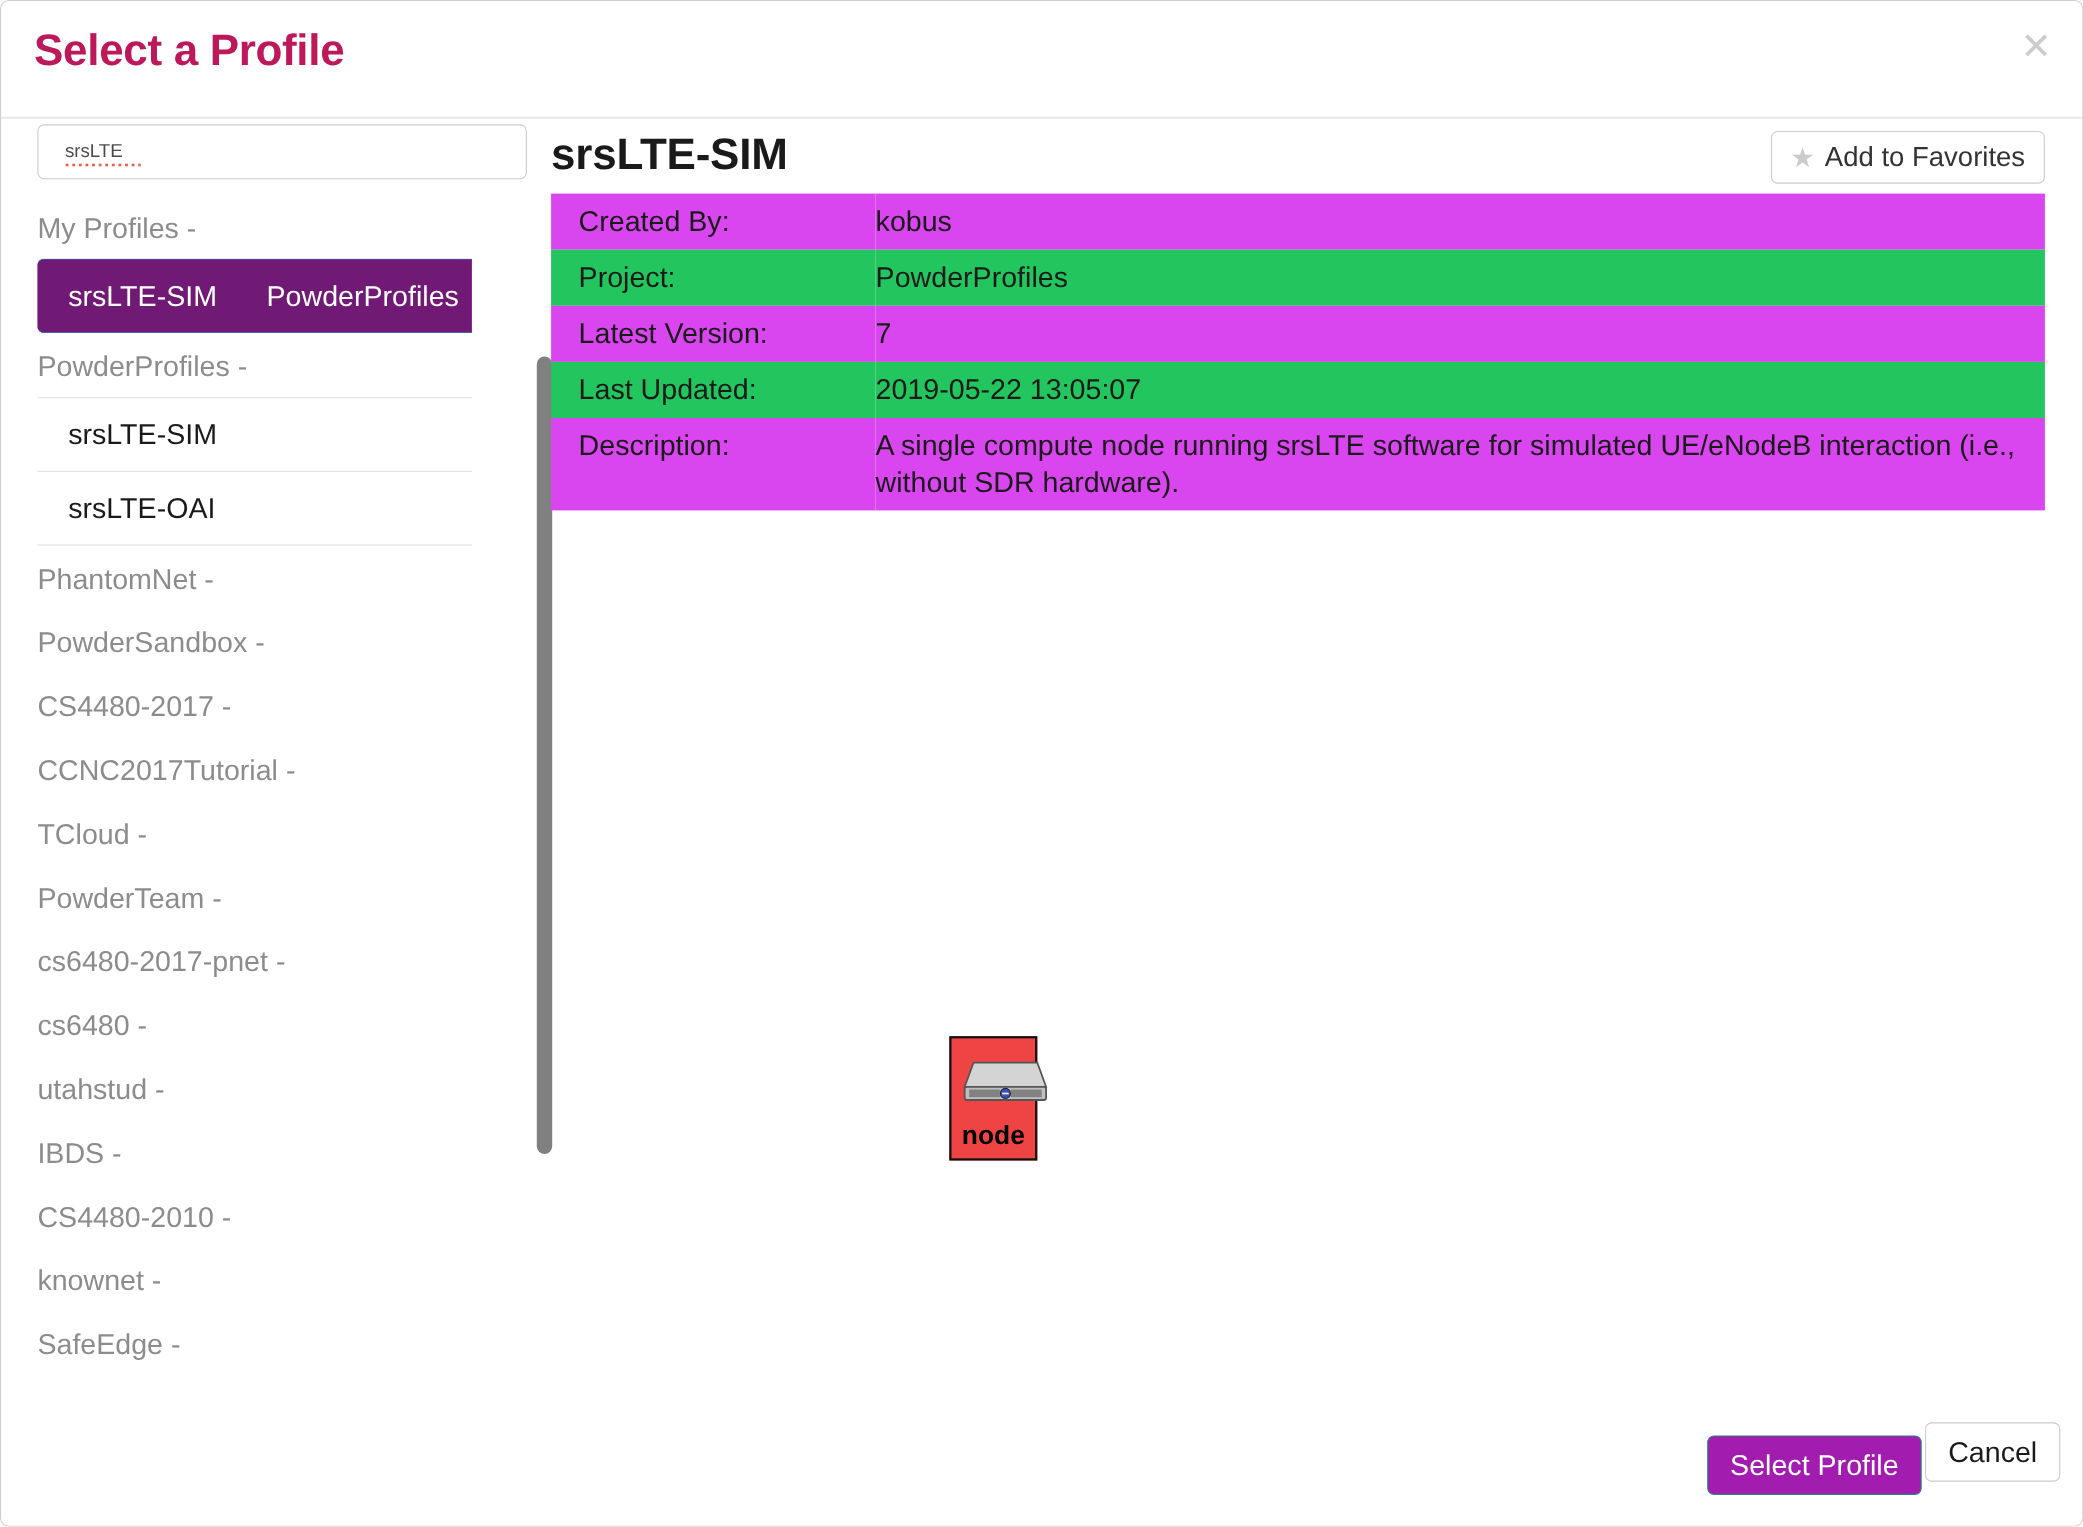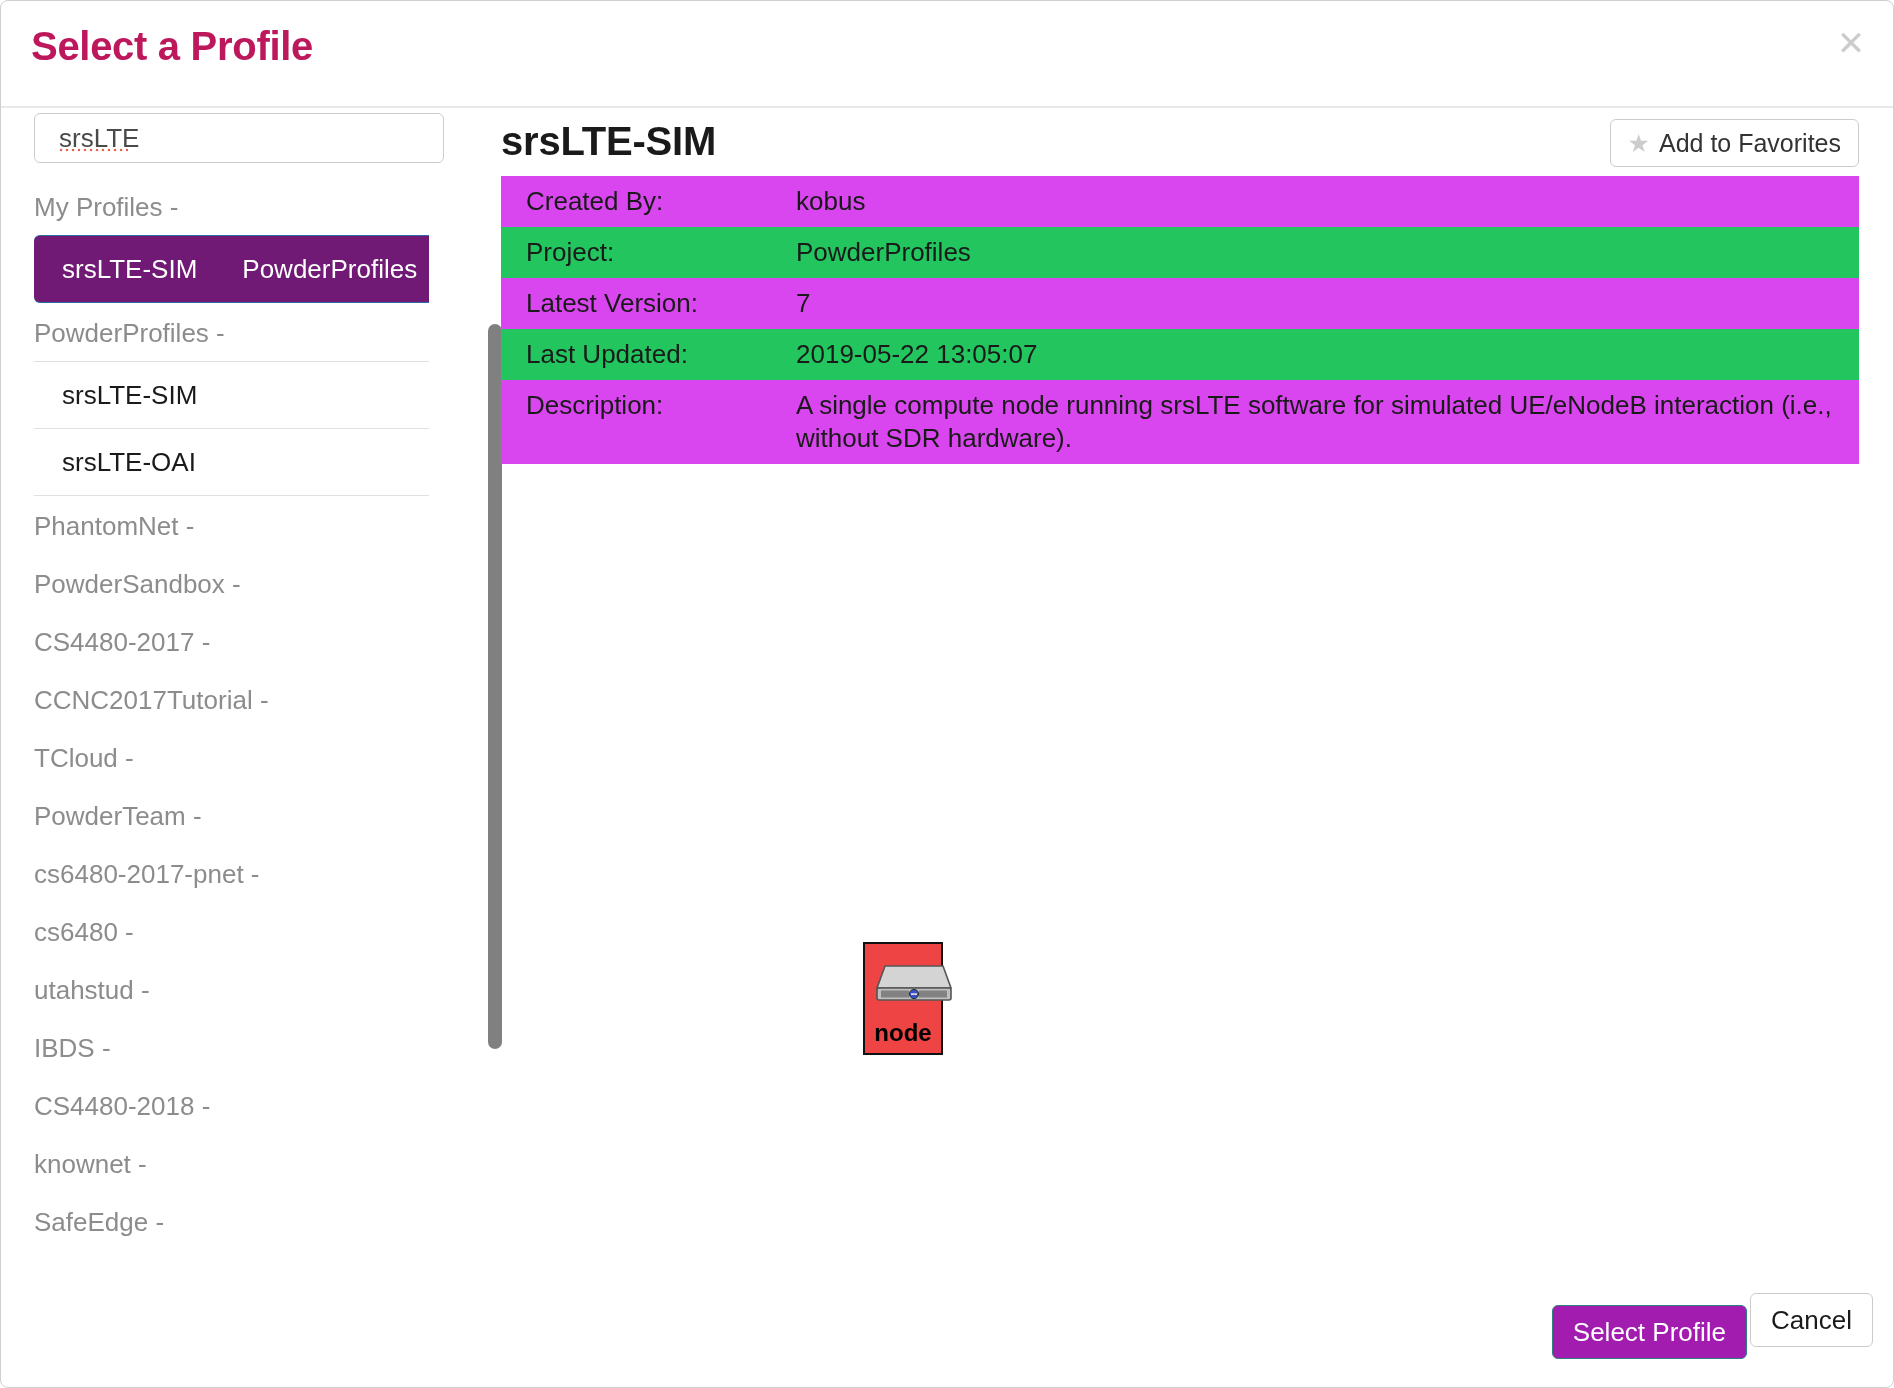--- a/index.html
+++ b/index.html
@@ -67,28 +67,28 @@
     position: absolute;
     left: 0;
     top: 107px;
     width: 500px;
     height: 1281px;
   }
   .search-input {
     position: absolute;
     left: 33px;
     top: 5px;
-    width: 410px;
+    width: 445px;
     height: 50px;
     box-sizing: border-box;
     border: 1px solid #cccccc;
     border-radius: 6px;
     background: #ffffff;
     font-family: "Liberation Sans", sans-serif;
-    font-size: 26px;
+    font-size: 17px;
     color: #4a4a4a;
     padding: 0 14px 0 24px;
     outline: none;
   }
   .spell-underline {
     position: absolute;
     left: 57px;
     top: 40px;
     width: 70px;
     height: 4px;
@@ -343,21 +343,21 @@
           <li class="group-header">PhantomNet -</li>
           <li class="group-header">PowderSandbox -</li>
           <li class="group-header">CS4480-2017 -</li>
           <li class="group-header">CCNC2017Tutorial -</li>
           <li class="group-header">TCloud -</li>
           <li class="group-header">PowderTeam -</li>
           <li class="group-header">cs6480-2017-pnet -</li>
           <li class="group-header">cs6480 -</li>
           <li class="group-header">utahstud -</li>
           <li class="group-header">IBDS -</li>
-          <li class="group-header">CS4480-2018 -</li>
+          <li class="group-header">CS4480-2010 -</li>
           <li class="group-header">knownet -</li>
           <li class="group-header">SafeEdge -</li>
         </ul>
     </div>
 
     <div class="scrollbar-track">
       <div class="scrollbar-thumb"></div>
     </div>
   </div>
 

